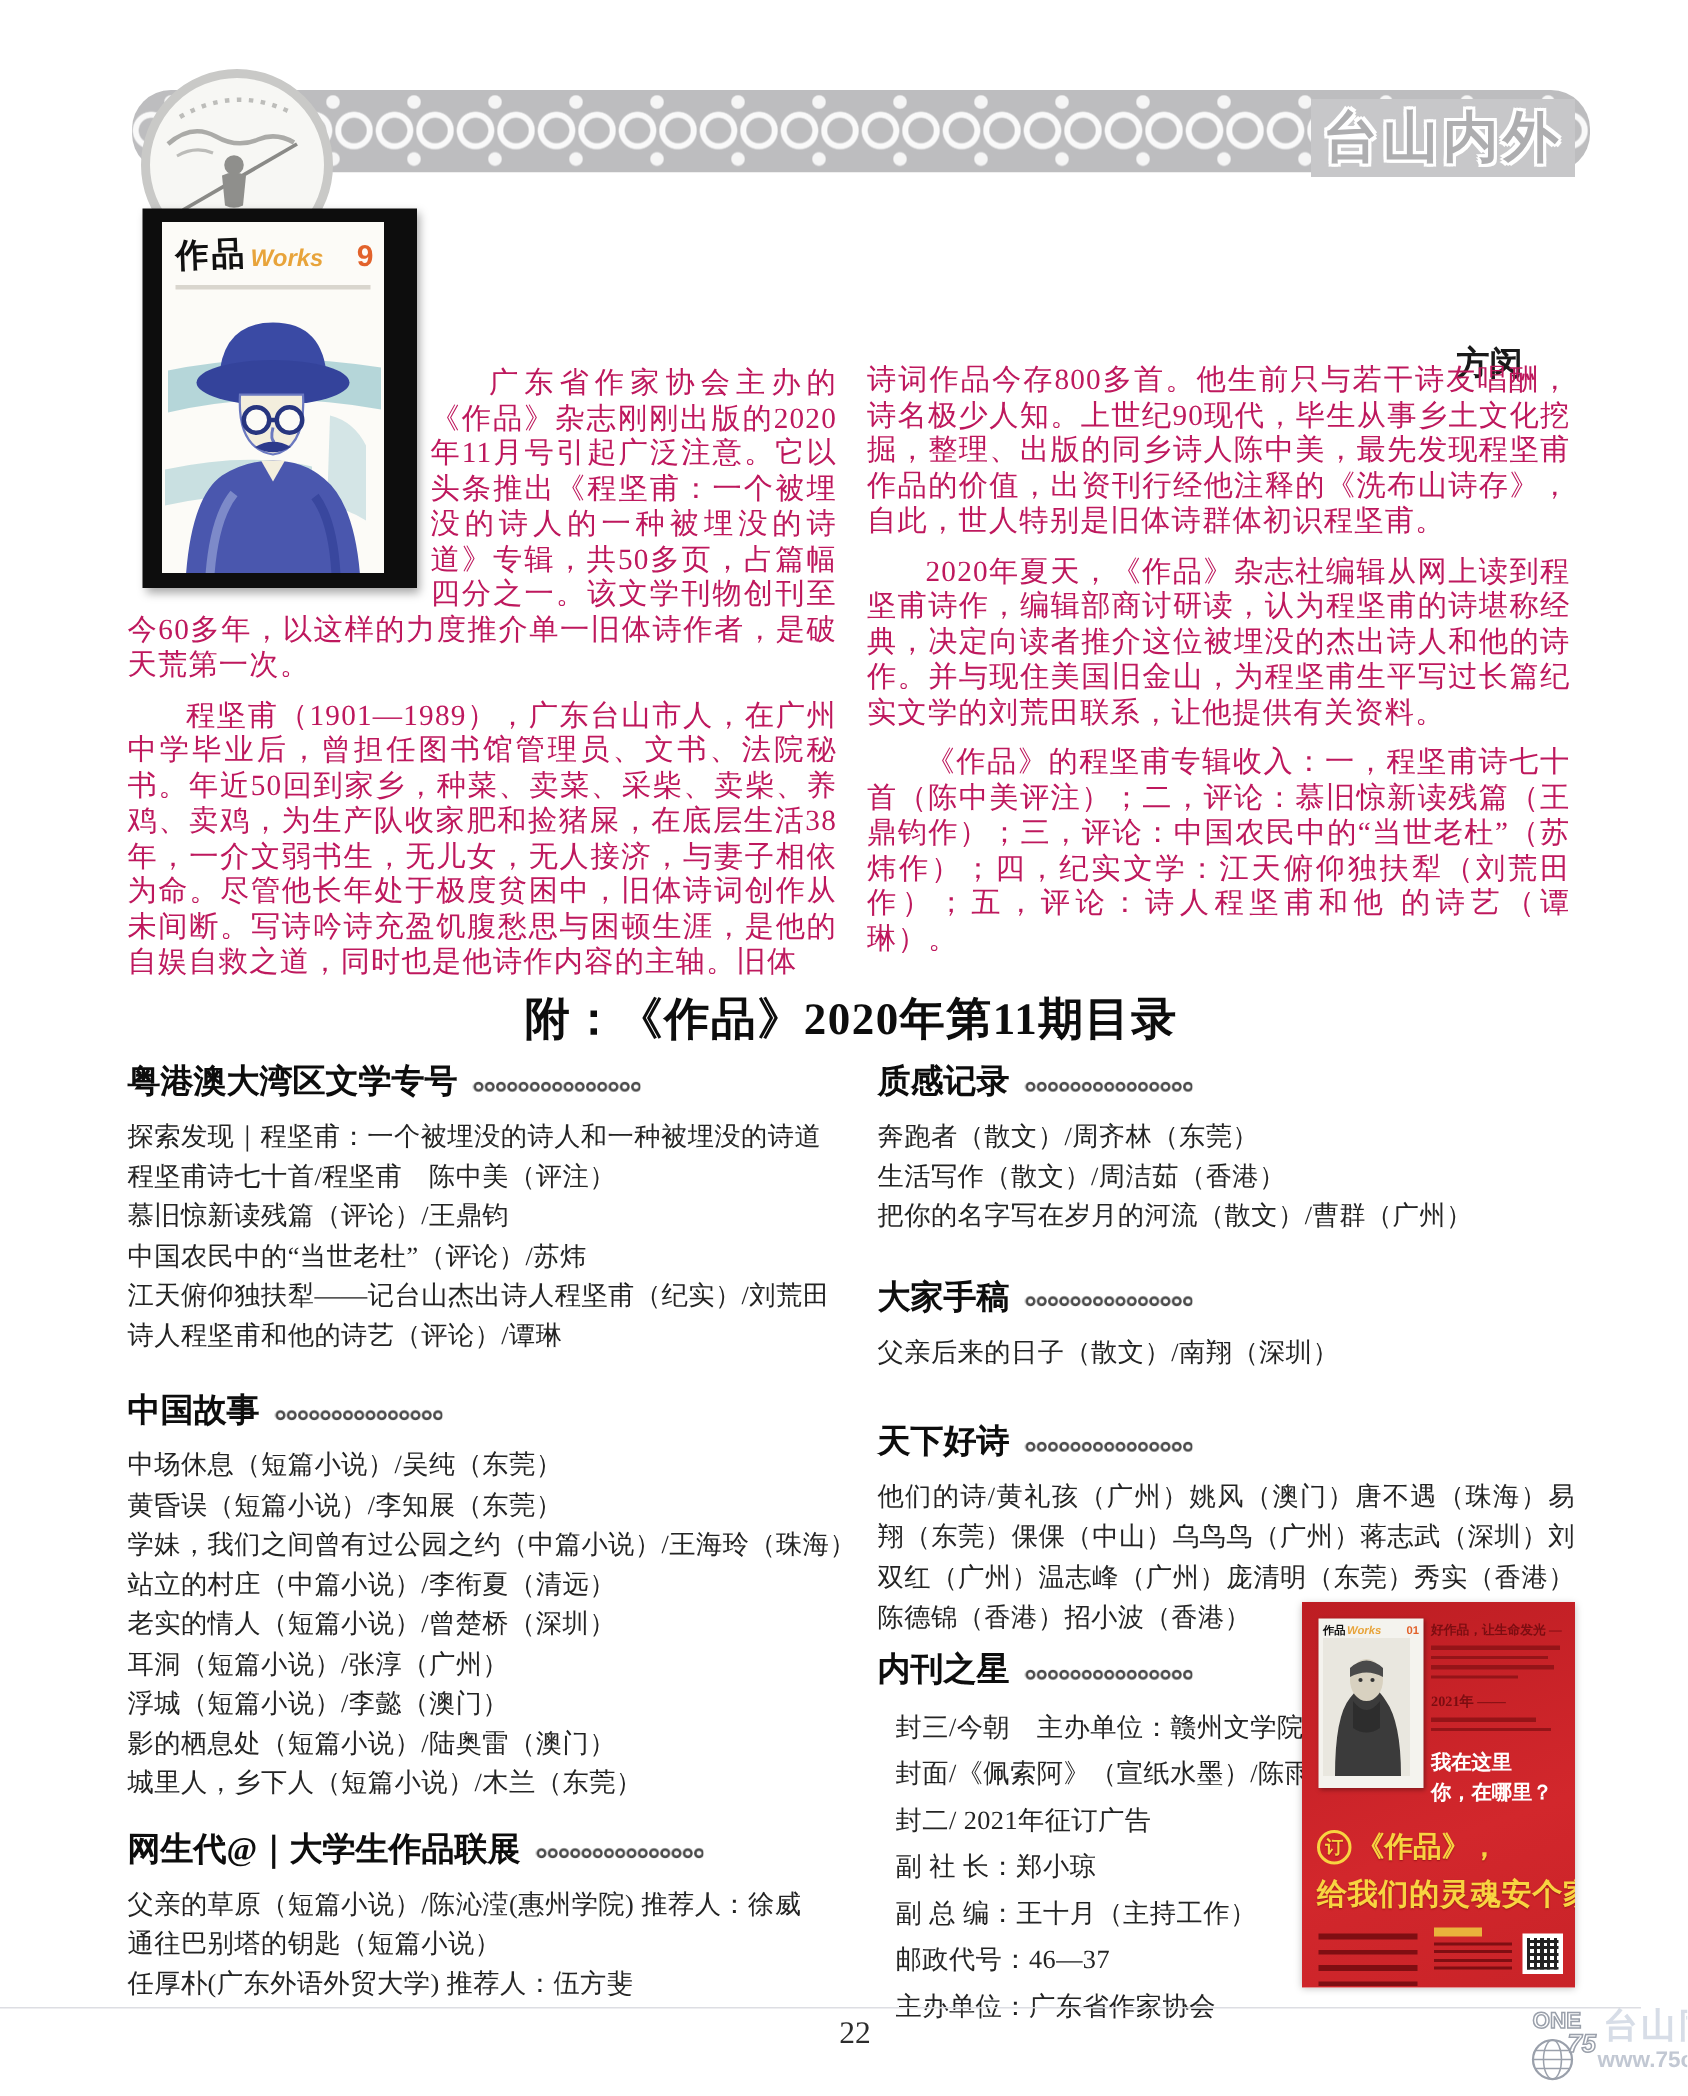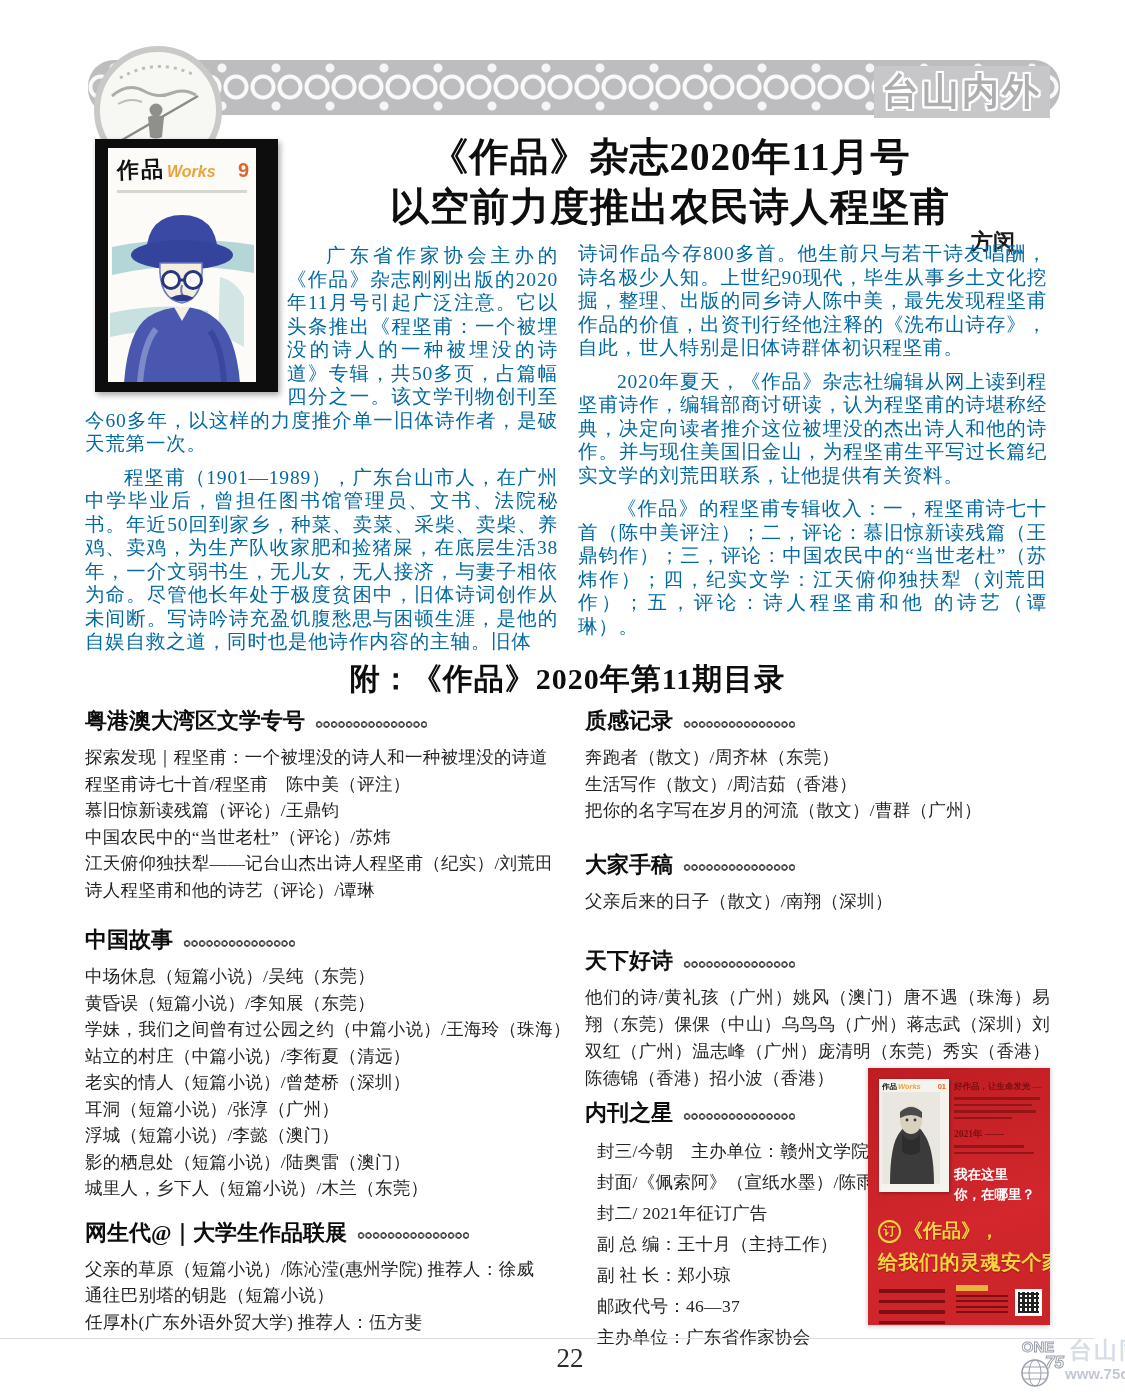--- a/index.html
+++ b/index.html
@@ -35,21 +35,21 @@
   .cov-art{display:block;margin-top:4px;}
 
   
   .title{position:absolute;left:292px;top:132px;width:756px;text-align:center;
          font-weight:900;font-size:39px;line-height:50px;color:#0e0e0e;letter-spacing:1px;}
   .byline{position:absolute;left:938px;top:227px;width:110px;text-align:center;
           font-weight:700;font-size:22px;color:#1a1a1a;}
 
   
   .bodycol{position:absolute;font-size:19.5px;line-height:23.5px;letter-spacing:.8px;
-           text-align:justify;color:#0369a1;}
+           text-align:justify;color:#be185d;}
   .col-left{left:85px;top:244px;width:473px;}
   .col-right{left:578px;top:242px;width:469px;}
   .bodycol p{margin:0;}
   .bodycol p + p{margin-top:10px;}
   .indent{text-indent:2em;}
   .cover-wrap-spacer{float:left;width:202px;height:150px;}
 
   
   .toc-title{position:absolute;left:85px;top:659px;width:965px;text-align:center;
              font-weight:900;font-size:30px;color:#0d0d0d;letter-spacing:1px;}
@@ -90,21 +90,21 @@
   .p-bl .p-bar{height:3.5px;margin-top:7px;background:#7f0e12;}
   .p-bm{position:absolute;left:88px;top:217px;width:52px;}
   .p-bm-label{width:32px;height:6px;background:#e9b33c;}
   .p-bm .p-bar{height:2px;margin-top:3.5px;background:#7f0e12;}
   .p-qr{position:absolute;right:8px;bottom:9px;width:27px;height:27px;background:#fff;}
   .p-qr::after{content:"";position:absolute;left:3px;top:3px;right:3px;bottom:3px;
           background-image:repeating-linear-gradient(0deg,#222 0 2px,transparent 2px 4.5px),
                            repeating-linear-gradient(90deg,#222 0 2px,transparent 2px 4.5px);}
 
   
-  .pagenum{position:absolute;left:540px;top:1343px;width:60px;text-align:center;font-size:27px;color:#2c2c2c;}
+  .pagenum{position:absolute;left:540px;top:1343px;width:60px;text-align:center;font-size:21px;color:#2c2c2c;}
   .watermark{position:absolute;left:1011px;top:1335px;width:167px;height:58px;z-index:6;}
   .wm-cn{position:absolute;left:58px;top:0px;font-size:23px;font-weight:800;color:rgba(213,219,230,.95);
          white-space:nowrap;letter-spacing:2px;font-family:"Liberation Sans",sans-serif;}
   .wm-url{position:absolute;left:54px;top:30px;font-size:15px;font-weight:700;color:#c2c8d3;
           font-family:"Liberation Sans",sans-serif;
           text-shadow:-1px 0 #fff,1px 0 #fff,0 -1px #fff,0 1px #fff;}
   .wm-logo{position:absolute;left:0;top:2px;}
 </style>
 </head>
 <body>
@@ -149,24 +149,20 @@
         <path d="M74 88 q-2 8 1 10" fill="none" stroke="#6b79c0" stroke-width="2"></path>
         <path d="M62 101 Q74 94 86 101 Q74 108 62 101 Z" fill="#2c3a8c"></path>
         <path d="M16 186 Q20 134 40 120 Q56 110 74 110 Q94 110 108 122 Q128 138 132 186 Z" fill="#4a57ae"></path>
         <path d="M66 110 L74 124 L82 110 Z" fill="#f3eedd"></path>
         <path d="M32 186 Q35 148 48 132" fill="none" stroke="#7d8ac9" stroke-width="6"></path>
         <path d="M116 186 Q114 150 102 134" fill="none" stroke="#39479e" stroke-width="6"></path>
       </svg>
     </div>
   </div>
 
-  <div class="title">
-    <div>《作品》杂志2020年11月号</div>
-    <div>以空前力度推出农民诗人程坚甫</div>
-  </div>
   <div class="byline">方闵</div>
 
   <div class="bodycol col-left">
     <div class="cover-wrap-spacer"></div>
     <p class="indent">广东省作家协会主办的《作品》杂志刚刚出版的2020年11月号引起广泛注意。它以头条推出《程坚甫：一个被埋没的诗人的一种被埋没的诗道》专辑，共50多页，占篇幅四分之一。该文学刊物创刊至今60多年，以这样的力度推介单一旧体诗作者，是破天荒第一次。</p>
     <p class="indent">程坚甫（1901—1989），广东台山市人，在广州中学毕业后，曾担任图书馆管理员、文书、法院秘书。年近50回到家乡，种菜、卖菜、采柴、卖柴、养鸡、卖鸡，为生产队收家肥和捡猪屎，在底层生活38年，一介文弱书生，无儿女，无人接济，与妻子相依为命。尽管他长年处于极度贫困中，旧体诗词创作从未间断。写诗吟诗充盈饥腹愁思与困顿生涯，是他的自娱自救之道，同时也是他诗作内容的主轴。旧体</p>
   </div>
 
   <div class="bodycol col-right">
     <p>诗词作品今存800多首。他生前只与若干诗友唱酬，诗名极少人知。上世纪90现代，毕生从事乡土文化挖掘，整理、出版的同乡诗人陈中美，最先发现程坚甫作品的价值，出资刊行经他注释的《洗布山诗存》，自此，世人特别是旧体诗群体初识程坚甫。</p>
@@ -249,22 +245,22 @@
       </div>
 
       <div class="mt6 nk">
         <h3 class="toc-sec">
             <span>内刊之星</span>
             <span class="squiggle"></span>
           </h3>
         <div class="toc-item">封三/今朝　主办单位：赣州文学院</div>
         <div class="toc-item">封面/《佩索阿》（宣纸水墨）/陈雨</div>
         <div class="toc-item">封二/ 2021年征订广告</div>
+        <div class="toc-item">副 社 长：郑小琼</div>
         <div class="toc-item">副 总 编：王十月（主持工作）</div>
-        <div class="toc-item">副 社 长：郑小琼</div>
         <div class="toc-item">邮政代号：46—37</div>
         <div class="toc-item">主办单位：广东省作家协会</div>
       </div>
 
     </div>
   </div>
 
   <div class="poster">
     <div class="p-cover">
       <div class="p-cov-head">

